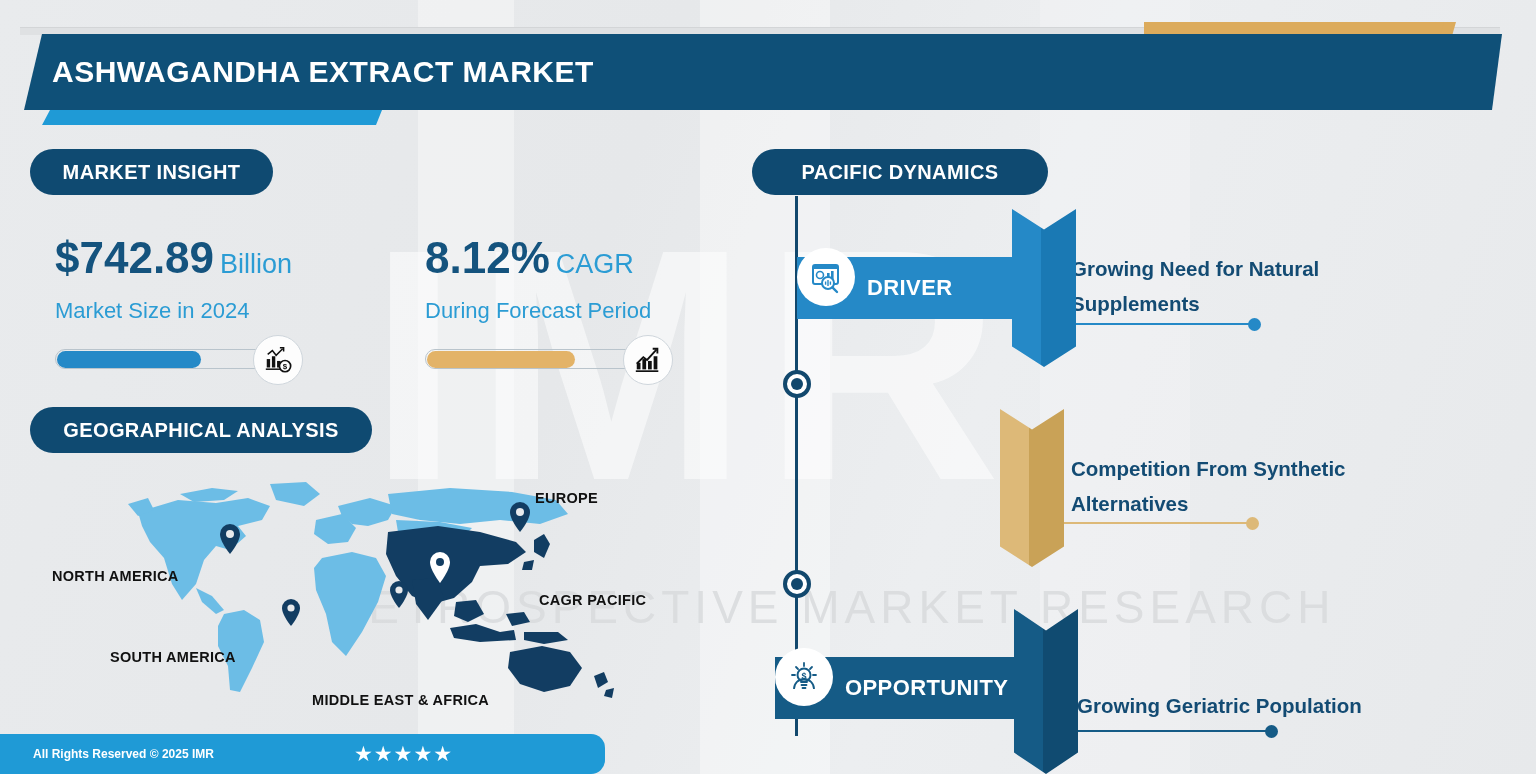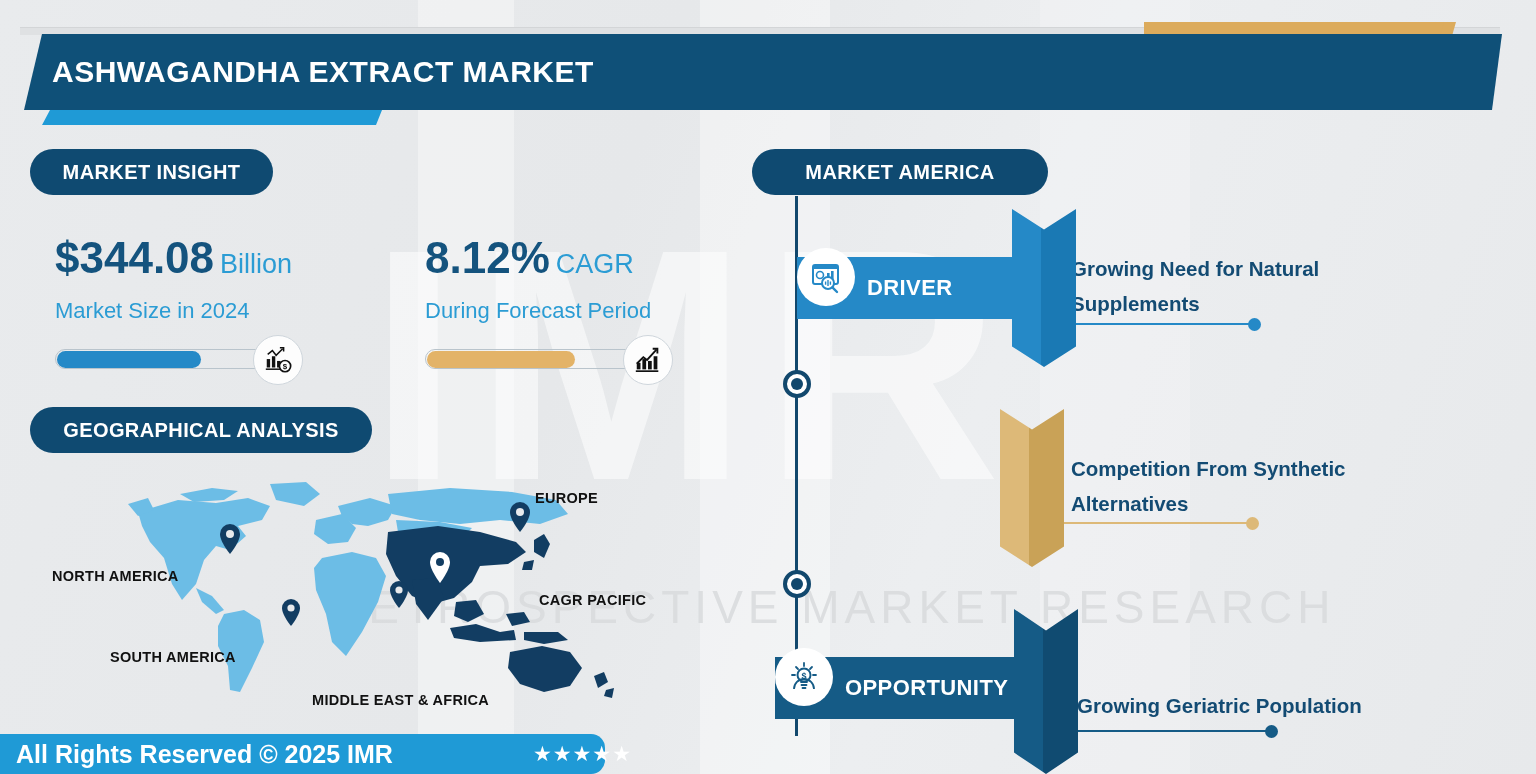--- a/index.html
+++ b/index.html
@@ -82,21 +82,21 @@
   .dyn-text { position:absolute; color:#134b73; font-size:20.5px; font-weight:700;
               line-height:35px; }
   .dyn-rule { position:absolute; height:2px; }
   .dyn-rule:after { content:""; position:absolute; right:-6px; top:-5px;
                     width:13px; height:13px; border-radius:50%; }
 
   
   .footer { position:absolute; left:0; top:734px; width:605px; height:40px;
             background:#1f9ad6; border-radius:0 14px 14px 0; display:flex;
             align-items:center; }
-  .footer-txt { color:#fff; font-size:25px; font-weight:600; margin-left:16px; white-space:nowrap; }
+  .footer-txt { color:#fff; font-size:12px; font-weight:600; margin-left:33px; white-space:nowrap; }
   .stars { color:#fff; font-size:21px; letter-spacing:1px; margin-left:140px; }
 </style>
 </head>
 <body>
 
 <div class="stage">
 
   <div class="wm-band" style="left:418px;width:96px;"></div>
   <div class="wm-band" style="left:700px;width:130px;"></div>
   <div class="wm-band" style="left:1040px;width:150px;opacity:.5;"></div>
@@ -106,21 +106,21 @@
   <div class="hdr-strip"></div>
   <div class="hdr-gold"></div>
   <div class="hdr-band"></div>
   <div class="hdr-title">ASHWAGANDHA EXTRACT MARKET</div>
   <div class="hdr-under"></div>
 
   <div class="pill" style="left:30px;top:149px;width:243px;">MARKET INSIGHT</div>
 
   <div class="kpi" style="left:55px;top:232px;">
     <div class="kpi-value">
-      <span>$344.08</span><span class="unit">Billion</span>
+      <span>$742.89</span><span class="unit">Billion</span>
     </div>
     <div class="kpi-sub">Market Size in 2024</div>
     <div class="bar-wrap">
       <div class="bar-track"></div>
       <div class="bar-fill" style="width:144px;background:#2589c7;"></div>
       <div class="bar-ic">
         <svg width="30" height="30" viewBox="0 0 32 32">
           <path d="M5 10 L10 6 L14 11 L21 4" fill="none" stroke="#111" stroke-width="1.6"></path>
           <path d="M18 3 h4 v4" fill="none" stroke="#111" stroke-width="1.6"></path>
           <rect x="4" y="15" width="3.6" height="9" fill="#111"></rect>
@@ -221,21 +221,21 @@
       </g>
     </svg>
   </div>
 
   <div class="map-lbl" style="left:52px;top:568px;">NORTH AMERICA</div>
   <div class="map-lbl" style="left:110px;top:649px;">SOUTH AMERICA</div>
   <div class="map-lbl" style="left:535px;top:490px;">EUROPE</div>
   <div class="map-lbl" style="left:539px;top:592px;">CAGR PACIFIC</div>
   <div class="map-lbl" style="left:312px;top:692px;">MIDDLE EAST &amp; AFRICA</div>
 
-  <div class="pill" style="left:752px;top:149px;width:296px;">MARKET AMERICA</div>
+  <div class="pill" style="left:752px;top:149px;width:296px;">PACIFIC DYNAMICS</div>
   <div class="tl-line"></div>
   <div class="tl-dot" style="left:783px;top:370px;">
       <i></i>
     </div>
   <div class="tl-dot" style="left:783px;top:570px;">
       <i></i>
     </div>
 
   <div class="ribbon" style="left:1012px;top:209px;height:158px;background:linear-gradient(90deg,#2589c7 0 46%,#1a79b4 46% 100%);"></div>
   <div class="dyn-bar" style="left:797px;top:257px;width:250px;background:#2589c7;">

